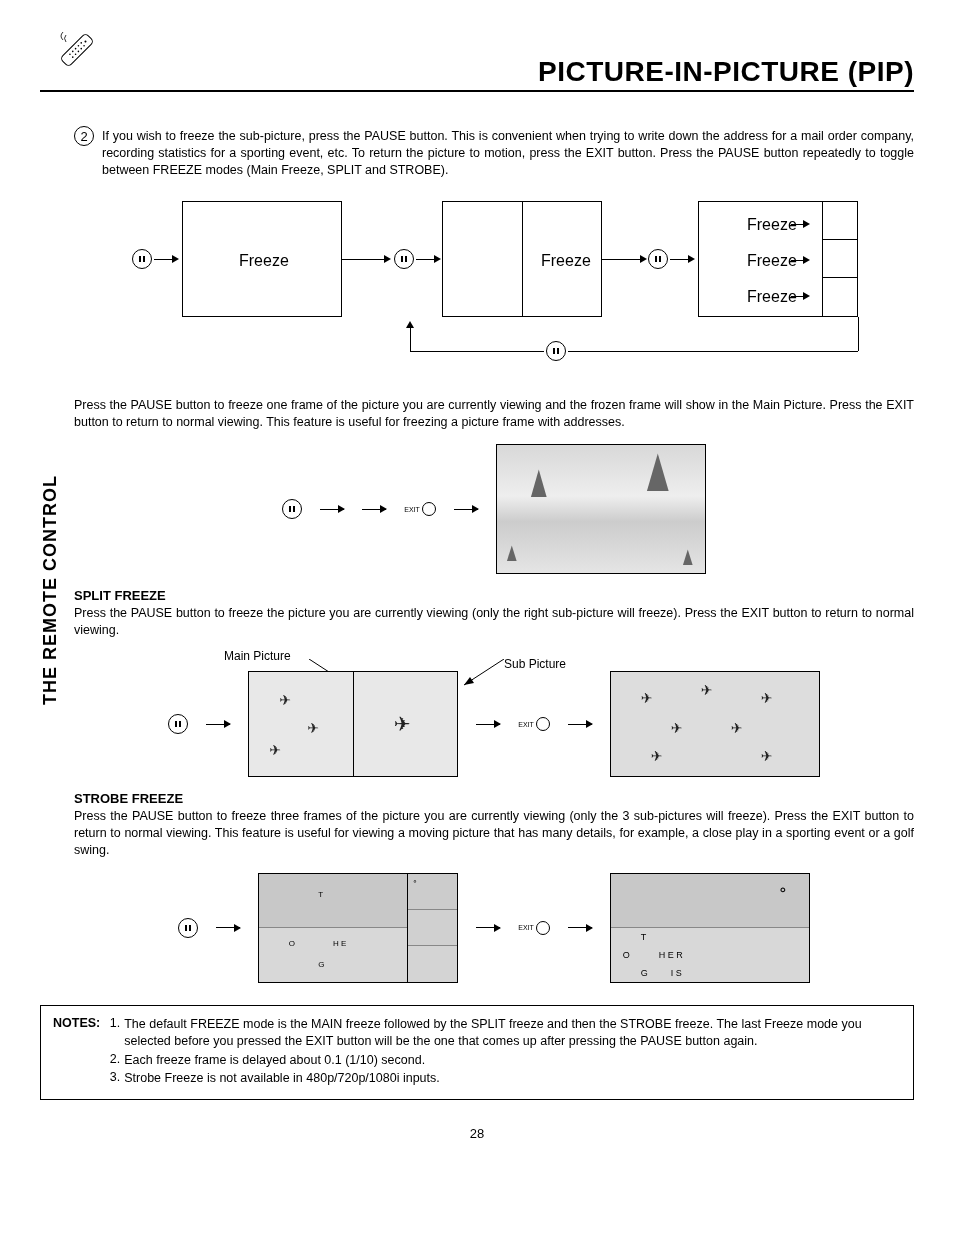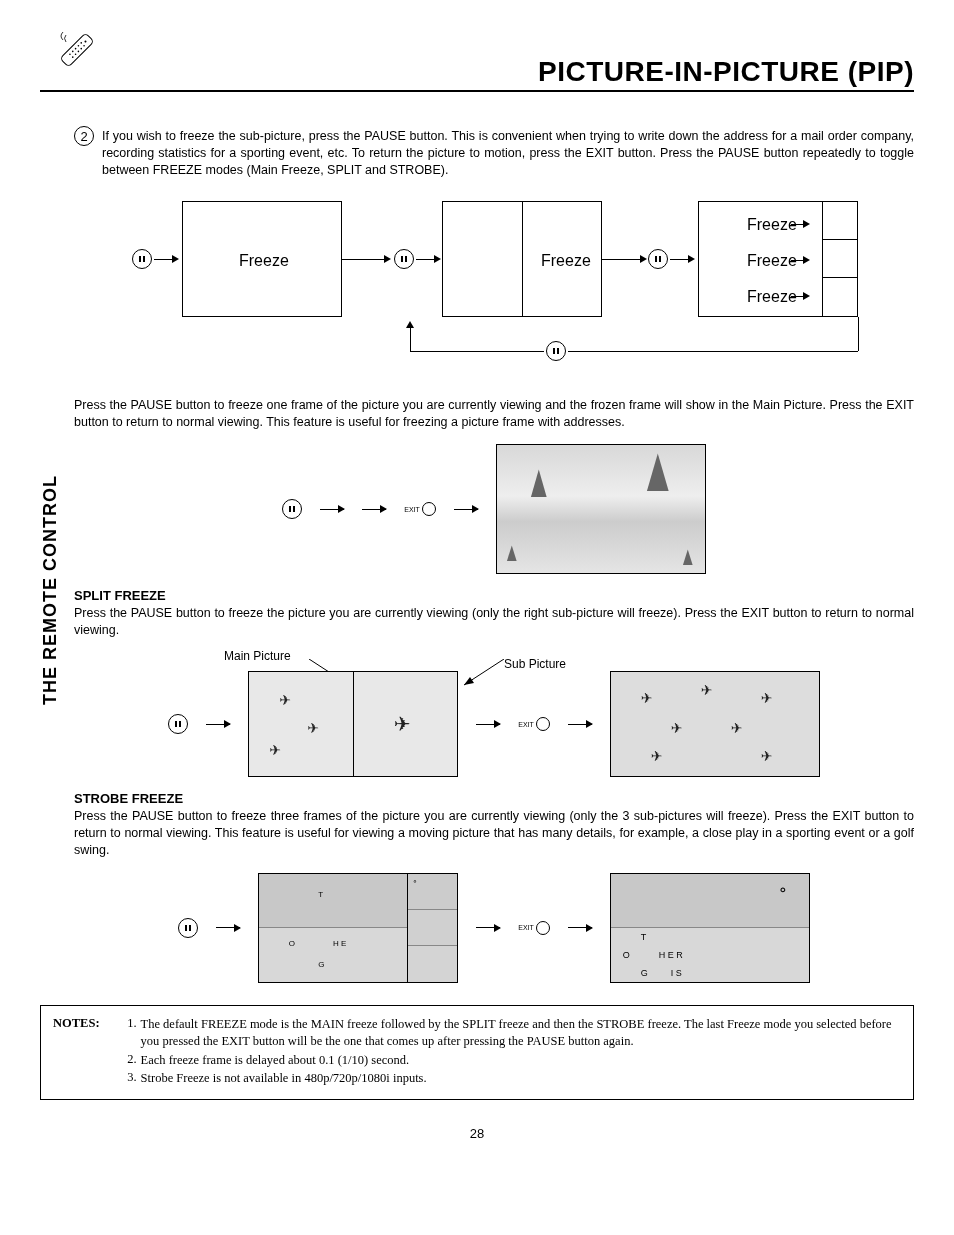--- a/index.html
+++ b/index.html
@@ -89,21 +89,21 @@
   .split { width:210px;height:106px; display:flex;}
   .split > div{flex:1;border-right:1px solid #000;background:#e8e8e8;position:relative;}
   .split > div:last-child{border-right:none;}
   .planes{width:210px;height:106px;background:#ddd;position:relative;}
   .plane{position:absolute;font-size:14px;color:#222;}
   .strobe{width:200px;height:110px;display:flex;flex-direction:column;}
   .strobe .sub{flex:1;background:#e0e0e0;border-bottom:1px solid #888;}
   .strobe .sub:last-child{border-bottom:none;}
   .lbl { position:absolute; font-size:12px; }
   .notes-box { border:1px solid #000; padding:10px 12px; font-size:12.5px; margin-top:22px; }
-  .notes-box .nrow{display:flex;gap:21px;font-family:Liberation Serif, serif;}
+  .notes-box .nrow{display:flex;gap:4px;}
   .notes-box ol{list-style:none;padding-left:0;}
   .notes-box li{display:flex;gap:4px;margin-bottom:2px;}
   .notes-box li .num{width:16px;flex:none;text-align:right;}
   .notes-box li .txt{flex:1;line-height:1.35;}
   .page-num { text-align:center; font-size:13px; margin-top:26px; }
   .tree{position:absolute;width:10px;height:16px;background:#666;clip-path:polygon(50% 0,100% 100%,0 100%);}
 </style>
 </head>
 <body>
 

